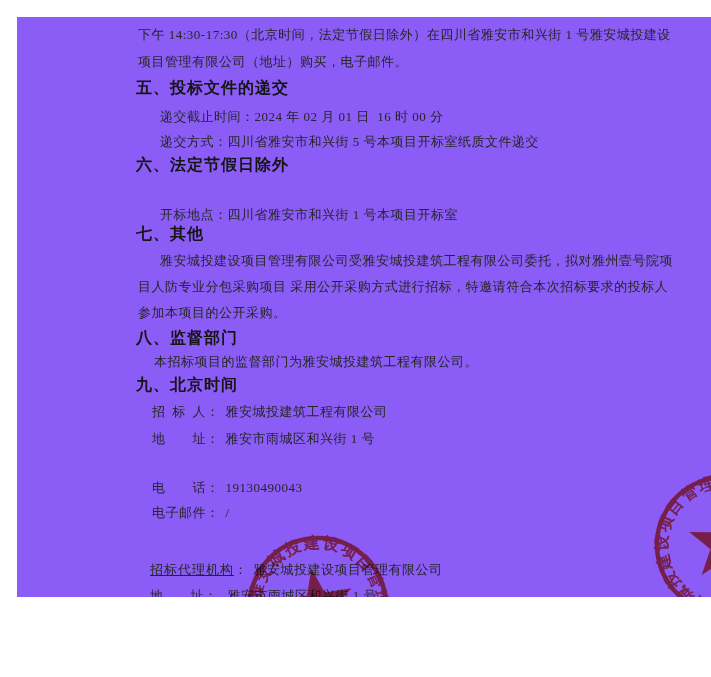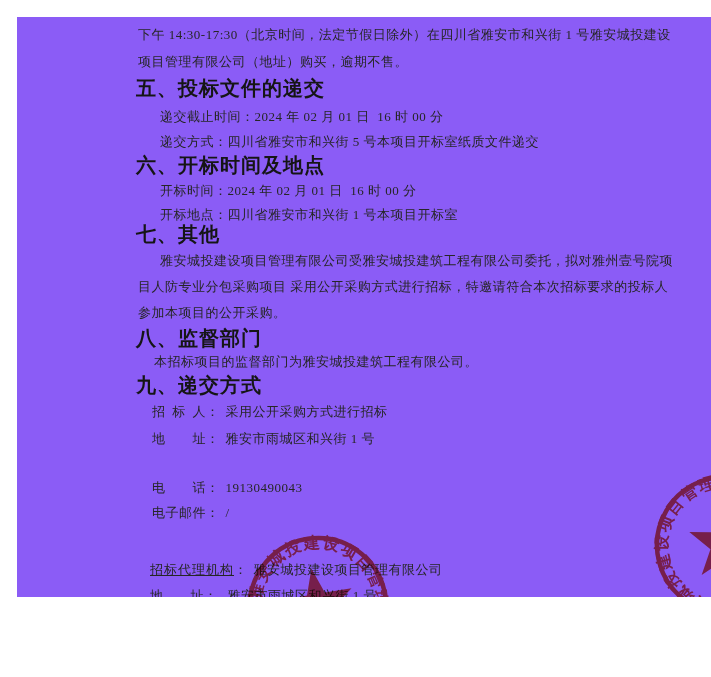--- a/index.html
+++ b/index.html
@@ -15,21 +15,21 @@
     pointer-events:none;
   }
   .ln{
     position:absolute;left:121px;height:26px;line-height:26px;
     font-size:13px;white-space:pre;letter-spacing:0.5px;
   }
   .ind{left:143px;}
   .ind2{left:137px;}
   .hd{
     position:absolute;left:119px;height:28px;line-height:28px;
-    font-size:20px;font-weight:700;color:#151515;white-space:pre;
+    font-size:16px;font-weight:700;color:#151515;white-space:pre;
     letter-spacing:1px;
   }
   .row{left:135px;}
   .row2{left:133px;}
   .lbl{
     display:inline-block;width:54px;text-align:justify;text-align-last:justify;
     white-space:normal;vertical-align:top;
   }
   .lbl.wide{width:auto;text-align-last:auto;letter-spacing:1px;text-decoration:underline;}
   .val{padding-left:6px;}
@@ -40,41 +40,40 @@
   .seal text{font-family:"Liberation Serif","DejaVu Serif",serif;font-weight:700;}
   .seal-center{left:221px;top:509px;}
   .seal-right{left:628px;top:448px;}
 </style>
 </head>
 <body>
 
 <div class="page">
 
   <div class="ln" style="top:5px">下午 14:30-17:30（北京时间，法定节假日除外）在四川省雅安市和兴街 1 号雅安城投建设</div>
-  <div class="ln" style="top:32px">项目管理有限公司（地址）购买，逾期不售。</div>
+  <div class="ln" style="top:32px">项目管理有限公司（地址）购买，电子邮件。</div>
 
   <div class="hd" style="top:57px">五、投标文件的递交</div>
   <div class="ln ind" style="top:87px">递交截止时间：2024 年 02 月 01 日  16 时 00 分</div>
   <div class="ln ind" style="top:112px">递交方式：四川省雅安市和兴街 5 号本项目开标室纸质文件递交</div>
 
-  <div class="hd" style="top:134px">六、开标时间及地点</div>
-  <div class="ln ind" style="top:161px">开标时间：2024 年 02 月 01 日  16 时 00 分</div>
+  <div class="hd" style="top:134px">六、法定节假日除外</div>
   <div class="ln ind" style="top:185px">开标地点：四川省雅安市和兴街 1 号本项目开标室</div>
 
   <div class="hd" style="top:203px">七、其他</div>
   <div class="ln" style="top:257px">目人防专业分包采购项目 采用公开采购方式进行招标，特邀请符合本次招标要求的投标人</div>
   <div class="ln ind" style="top:231px">雅安城投建设项目管理有限公司受雅安城投建筑工程有限公司委托，拟对雅州壹号院项</div>
   <div class="ln" style="top:283px">参加本项目的公开采购。</div>
 
   <div class="hd" style="top:307px">八、监督部门</div>
   <div class="ln ind2" style="top:332px">本招标项目的监督部门为雅安城投建筑工程有限公司。</div>
 
-  <div class="hd" style="top:354px">九、递交方式</div>
+  <div class="hd" style="top:354px">九、北京时间</div>
 
-  <div class="ln row" style="top:382px"><span class="lbl">招标人</span><span>：</span><span class="val">采用公开采购方式进行招标</span></div>
+  <div class="ln row" style="top:382px"><span class="lbl">招标人</span><span>：</span><span class="val">雅安城投建筑工程有限公司</span></div>
   <div class="ln row" style="top:409px"><span class="lbl">地址</span><span>：</span><span class="val">雅安市雨城区和兴街 1 号</span></div>
   <div class="ln row" style="top:458px"><span class="lbl">电话</span><span>：</span><span class="val">19130490043</span></div>
   <div class="ln row" style="top:483px"><span class="lbl">电子邮件</span><span>：</span><span class="val">/</span></div>
 
   <div class="ln row2" style="top:540px"><span class="lbl wide">招标代理机构</span><span>：</span><span class="val">雅安城投建设项目管理有限公司</span></div>
   <div class="ln row2" style="top:566px"><span class="lbl">地址</span><span>：</span><span class="val val2">雅安市雨城区和兴街 1 号</span></div>
   <div class="ln row2" style="top:594px"><span class="lbl">联系人</span><span>：</span><span class="val val2">张女士</span></div>
   <div class="ln row2" style="top:620px"><span class="lbl">电话</span><span>：</span><span class="val val2">0835-2365845</span></div>
   <div class="ln row2" style="top:647px"><span class="lbl">电子邮件</span><span>：</span><span class="val val2">/</span></div>
 

